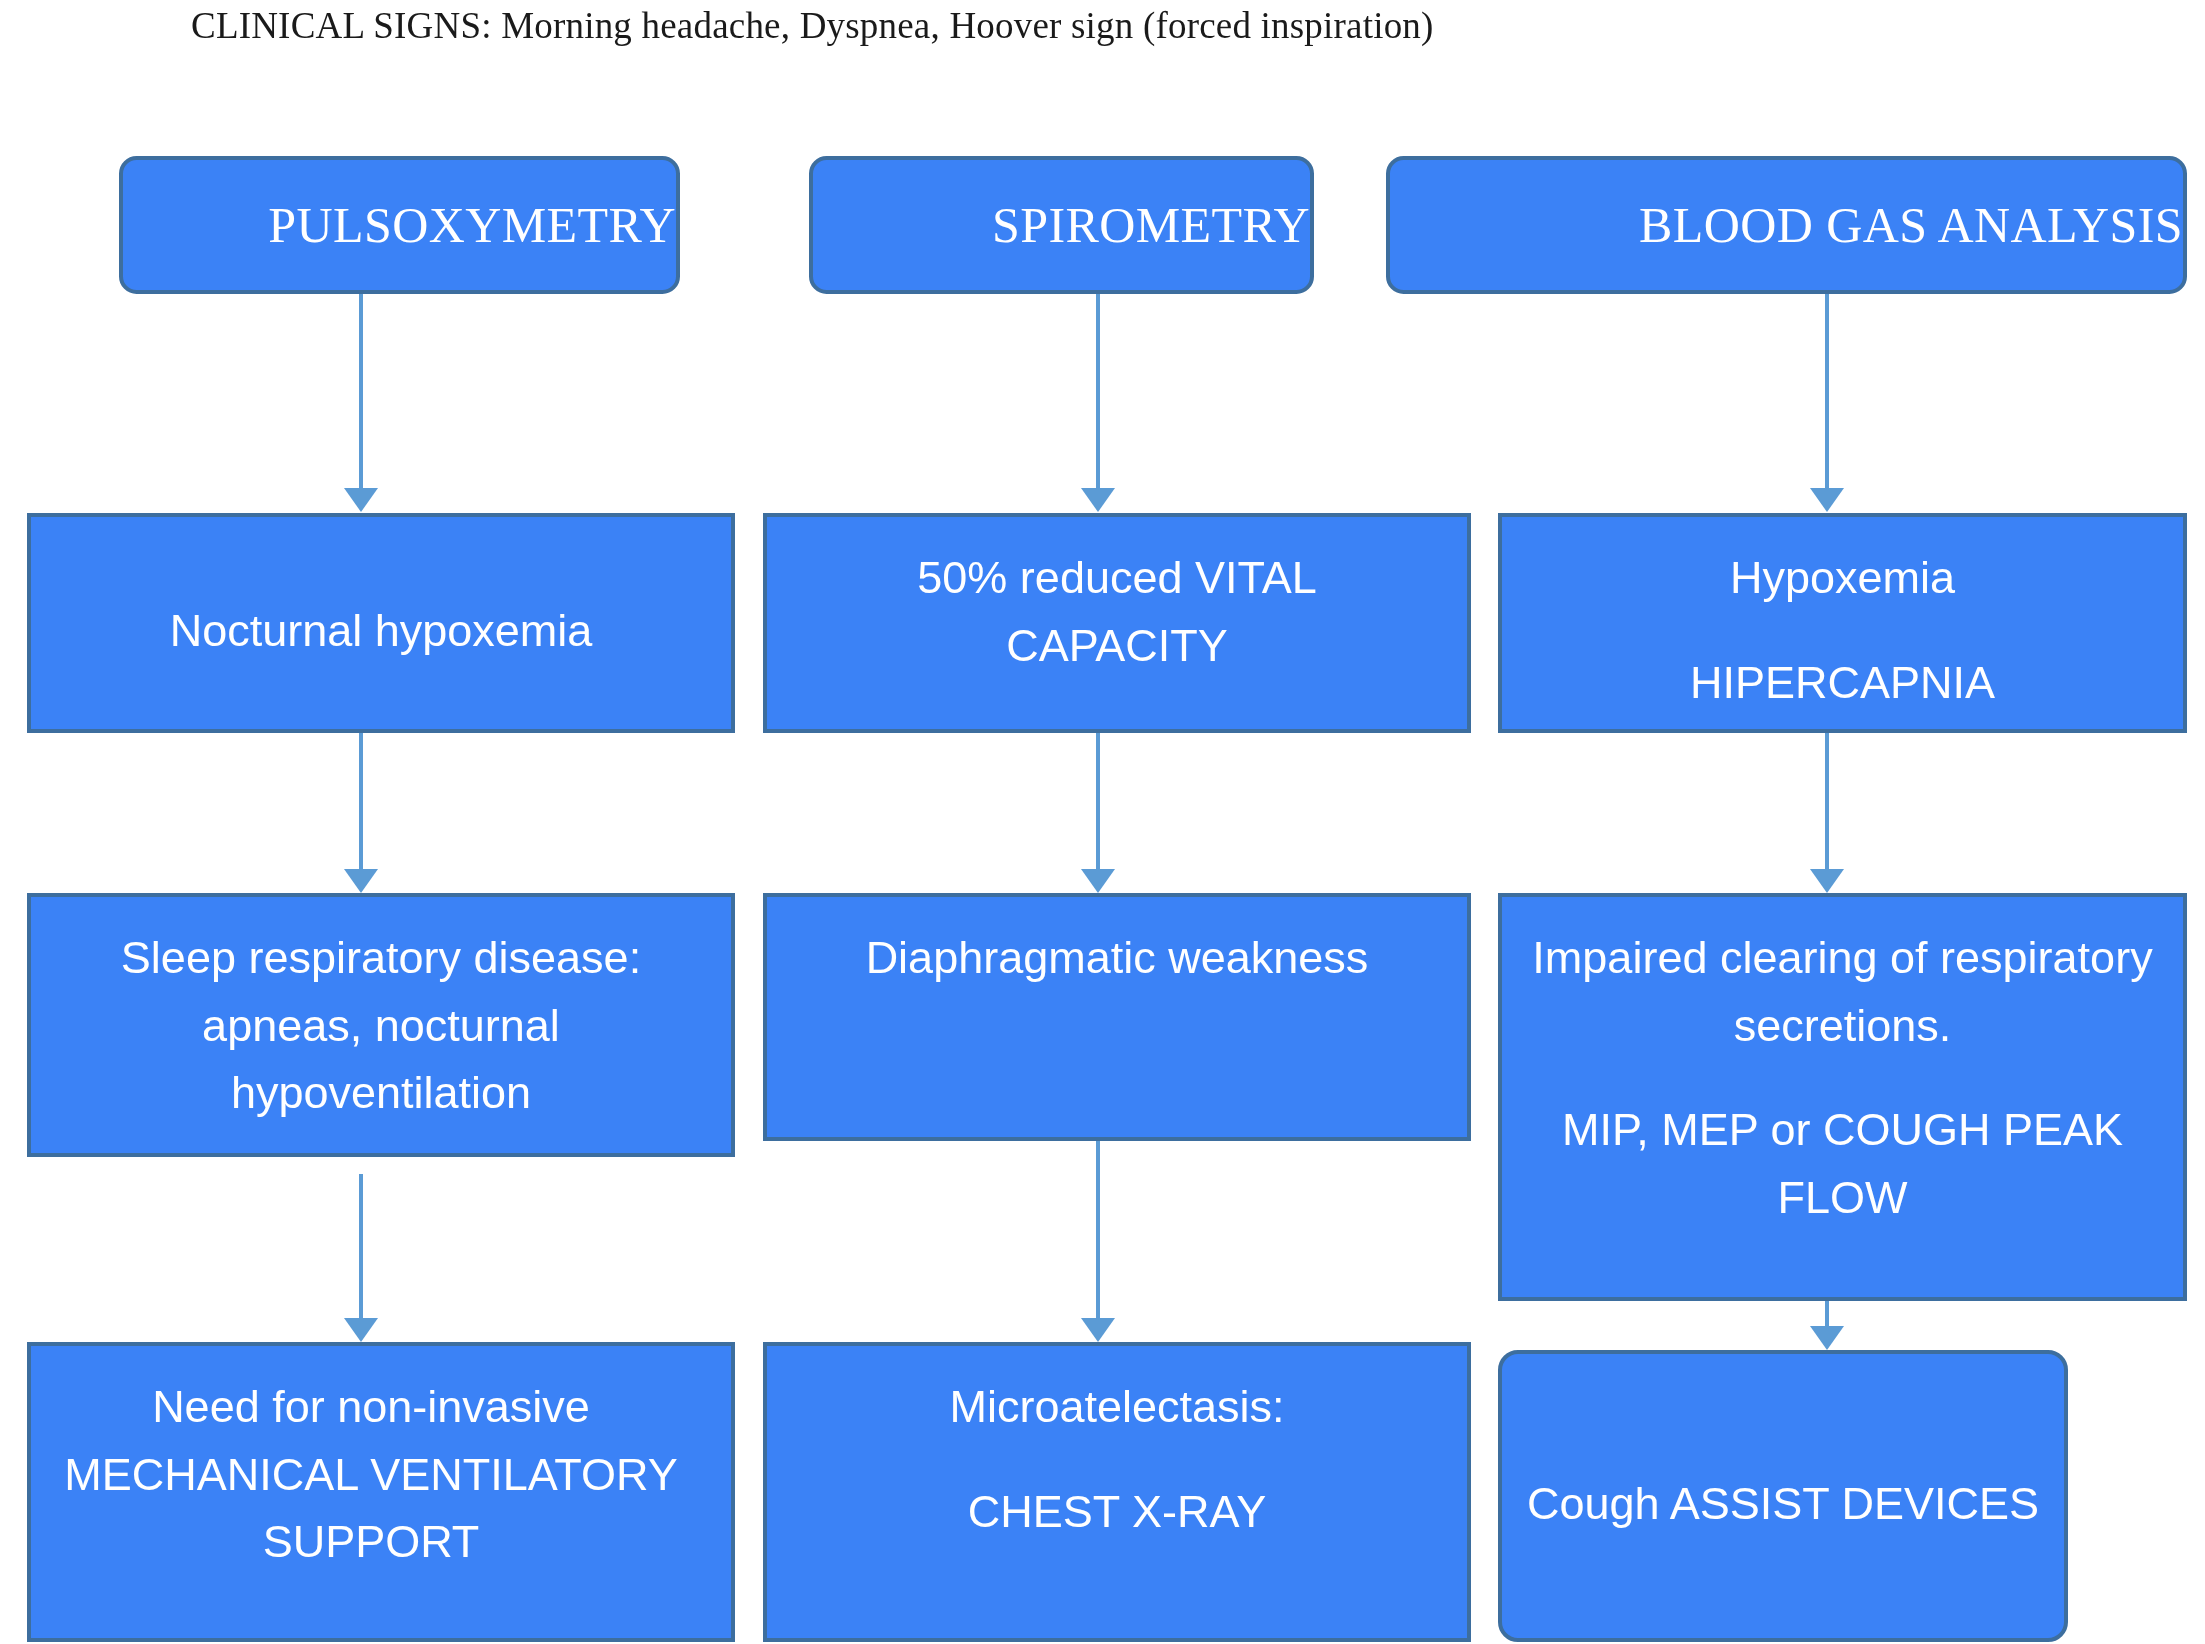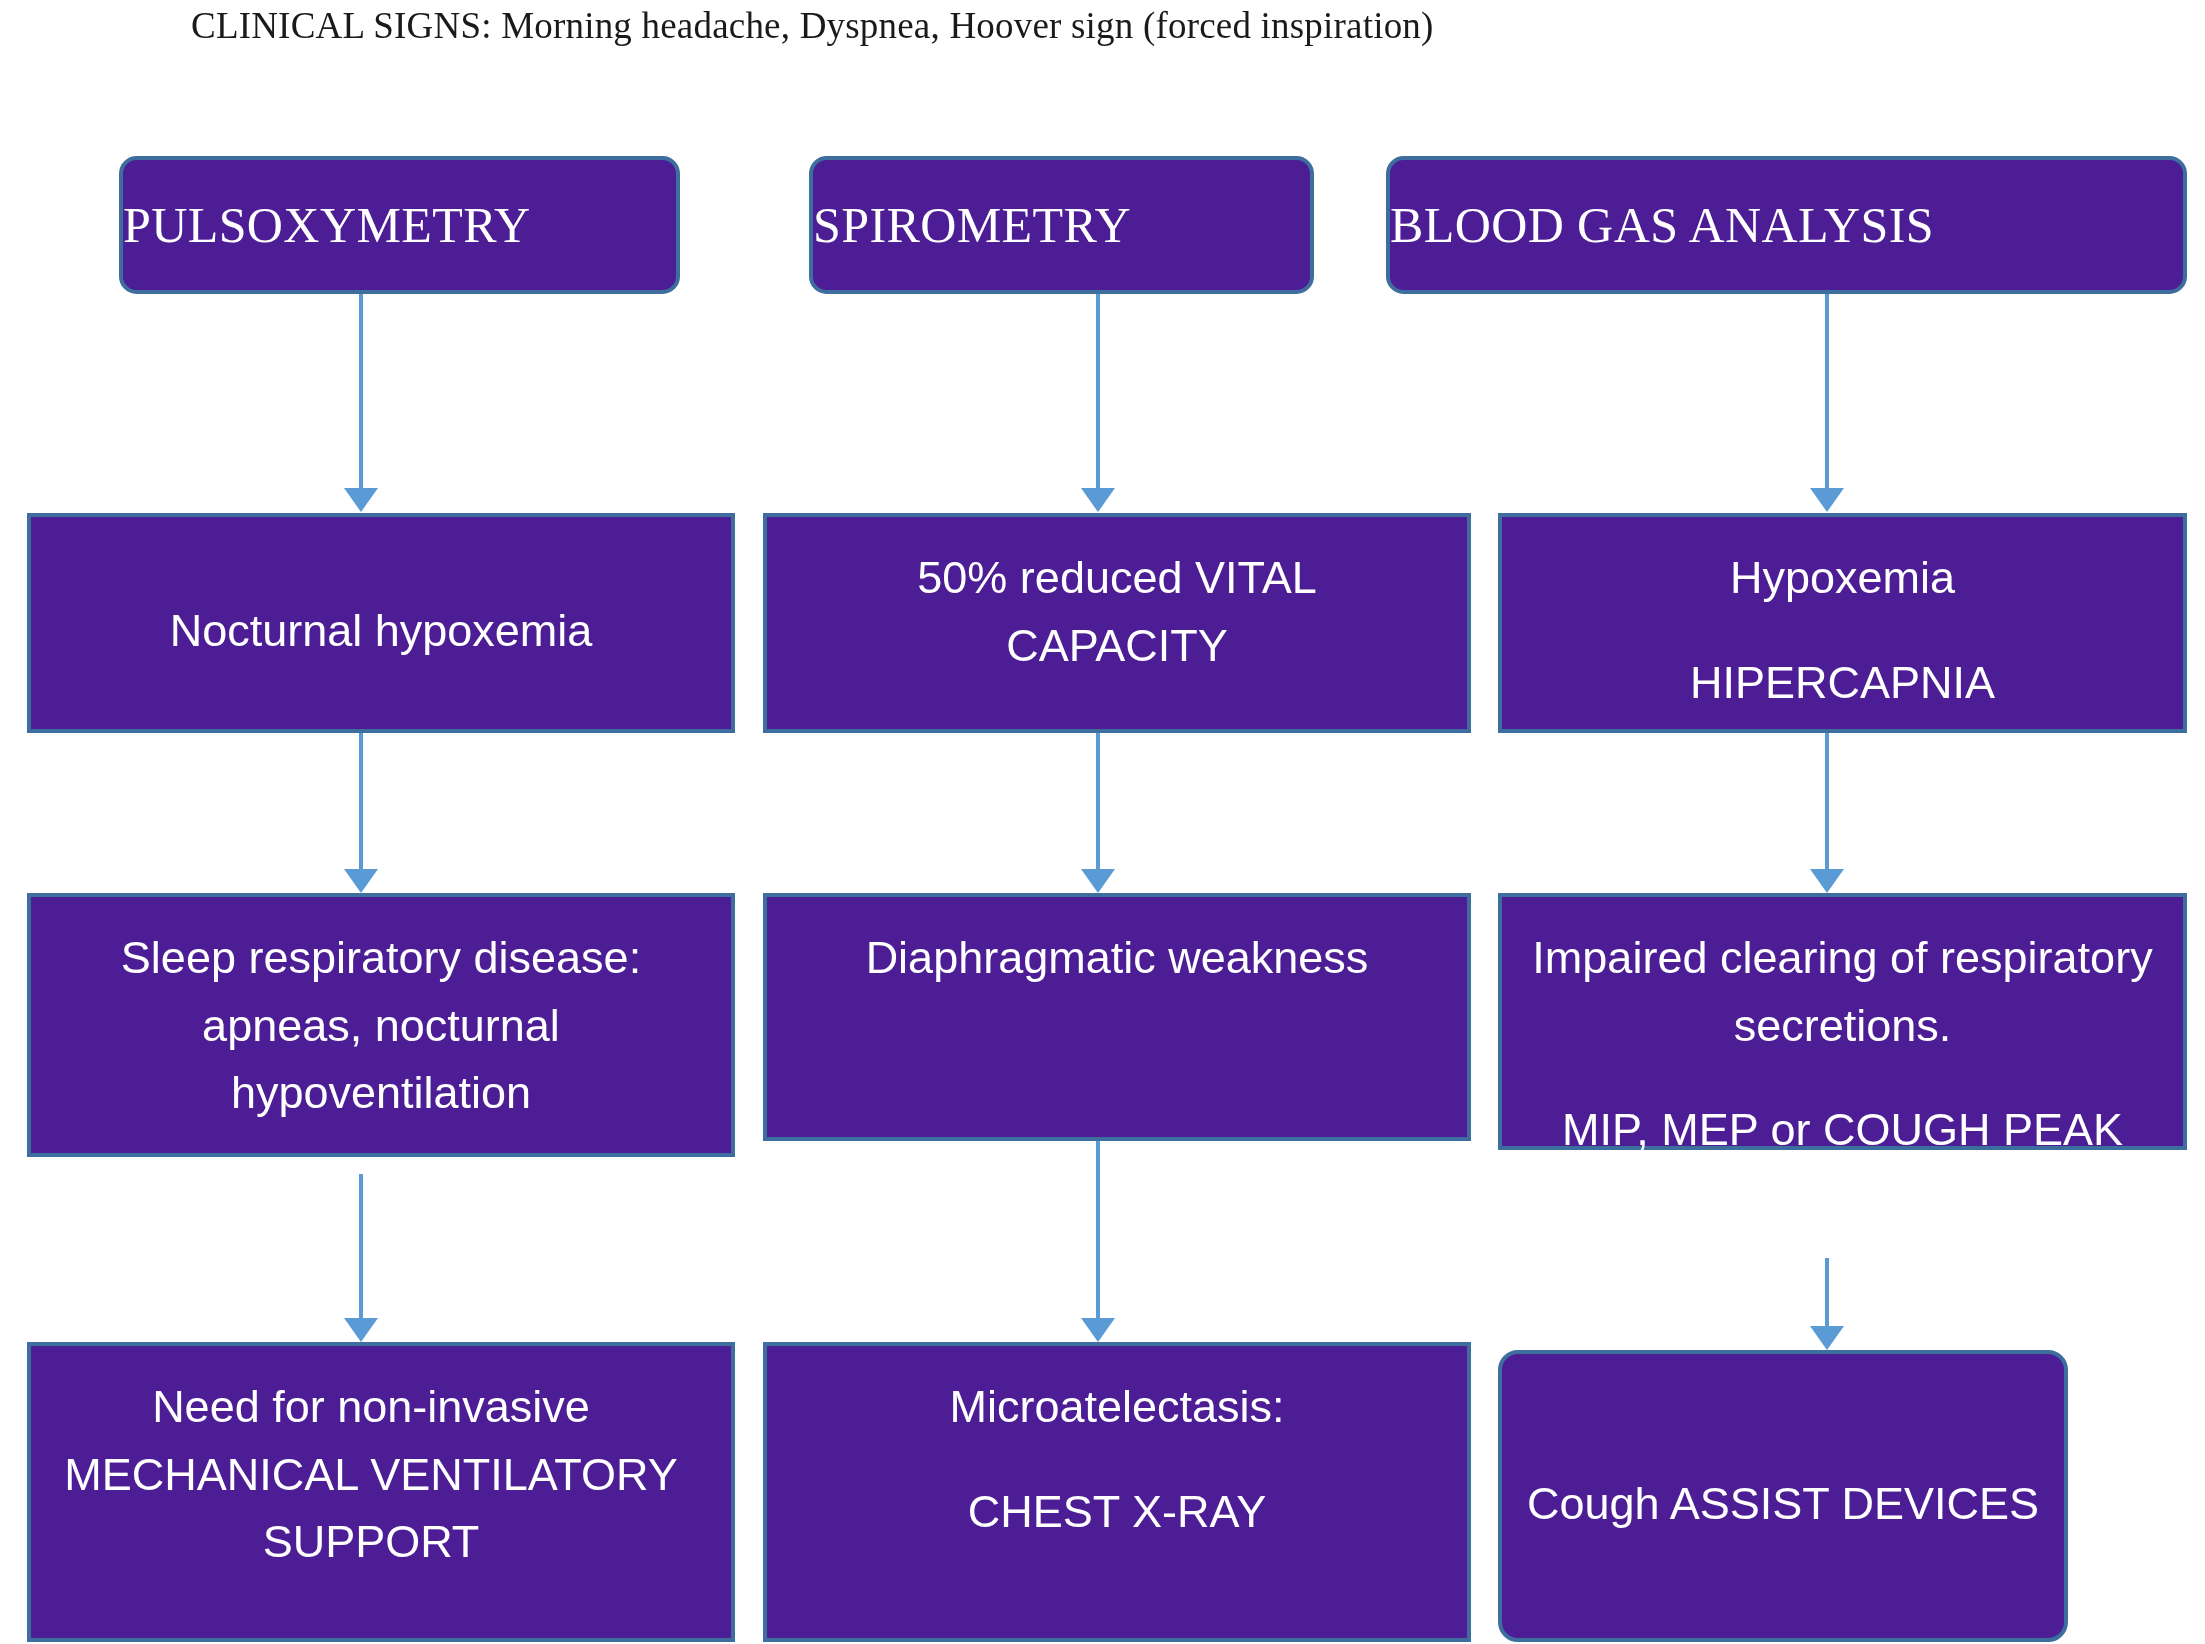--- a/index.html
+++ b/index.html
@@ -31,28 +31,28 @@
     font-size: 37px;
     color: #1a1a1a;
     white-space: nowrap;
     letter-spacing: 0.2px;
   }
 
   
   .node {
     position: absolute;
     box-sizing: border-box;
-    background: #4c1d95;
+    background: #3b82f6;
     border: 4px solid #3D6E9E;
     color: #ffffff;
     text-align: center;
     display: flex;
     flex-direction: column;
     justify-content: flex-start;
-    align-items: flex-start;
+    align-items: flex-end;
   }
 
   
   .node.rounded {
     border-radius: 17.6px;
     justify-content: center;
     font-family: "Liberation Serif", serif;
     font-size: 50px;
     letter-spacing: 0.4px;
   }
@@ -184,21 +184,21 @@
 
   <div class="node rounded" style="left:1386px; top:156px; width:801px; height:138px;">
     <span>BLOOD GAS ANALYSIS</span>
   </div>
 
   <div class="node body" style="left:1498px; top:513px; width:689px; height:220px;">
     <p class="para">Hypoxemia</p>
     <p class="para">HIPERCAPNIA</p>
   </div>
 
-  <div class="node body" style="left:1498px; top:893px; width:689px; height:257px;">
+  <div class="node body" style="left:1498px; top:893px; width:689px; height:408px;">
     <p class="para">Impaired clearing of respiratory secretions.</p>
     <p class="para">MIP, MEP or COUGH PEAK FLOW</p>
   </div>
 
   <div class="node body vcenter" style="left:1498px; top:1350px; width:570px; height:292px;border-radius:20px;">
     <p class="para">Cough ASSIST DEVICES</p>
   </div>
 
 </div>
 

